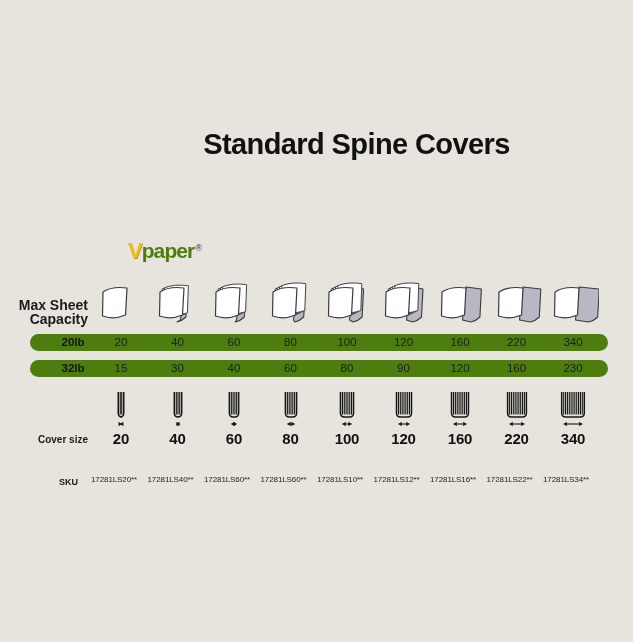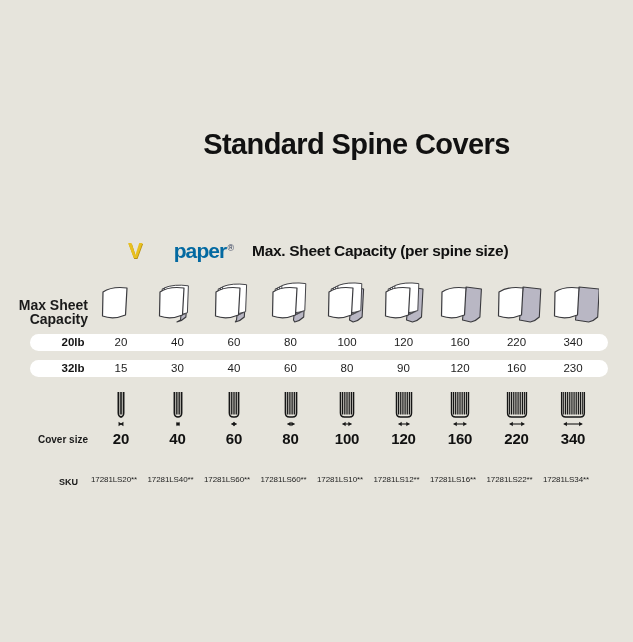--- a/index.html
+++ b/index.html
@@ -50,24 +50,23 @@
     font-size: 22px;
     font-weight: bold;
     color: #e8c020;
     line-height: 22px;
     letter-spacing: -1px;
     text-shadow: 0.5px 0.5px 0 #b89010;
   }
   #logo-paper {
     font-size: 21px;
     font-weight: bold;
-    color: #0369a1;
+    color: #4d7c0f;
     line-height: 22px;
     letter-spacing: -0.9px;
-    margin-left: 32px;
   }
   #logo-reg {
     font-size: 9px;
     color: #2b3555;
     margin-left: 1px;
     position: relative;
     top: -7px;
   }
   #header-text {
     font-size: 15.5px;
@@ -113,21 +112,21 @@
     font-weight: bold;
     color: #1a1a1a;
   }
 
   
   .weight-row {
     position: absolute;
     left: 30px;
     width: 578px;
     height: 17px;
-    background: #ffffff;
+    background: #4d7c0f;
     border-radius: 9px;
   }
   #row-20lb { top: 334px; }
   #row-32lb { top: 360px; }
   .weight-label {
     position: absolute;
     left: 8px;
     top: 0;
     width: 70px;
     height: 17px;
@@ -184,21 +183,20 @@
 <div id="title-block">
   <div class="title-line">Standard Spine Covers</div>
 </div>
 
 <div id="header-row">
   <div id="logo">
     <span id="logo-v">V</span>
       <span id="logo-paper">paper</span>
       <span id="logo-reg">®</span>
   </div>
-  <div id="header-text">Max. Sheet Capacity (per spine size)</div>
 </div>
 
 <div id="max-sheet-label">
   <div>Max Sheet</div>
   <div>Capacity</div>
 </div>
 
 <div id="stack-row">
     <div class="stack-cell" style="left: 93px;">
       <svg width="52" height="50" viewBox="0 0 52 50">

